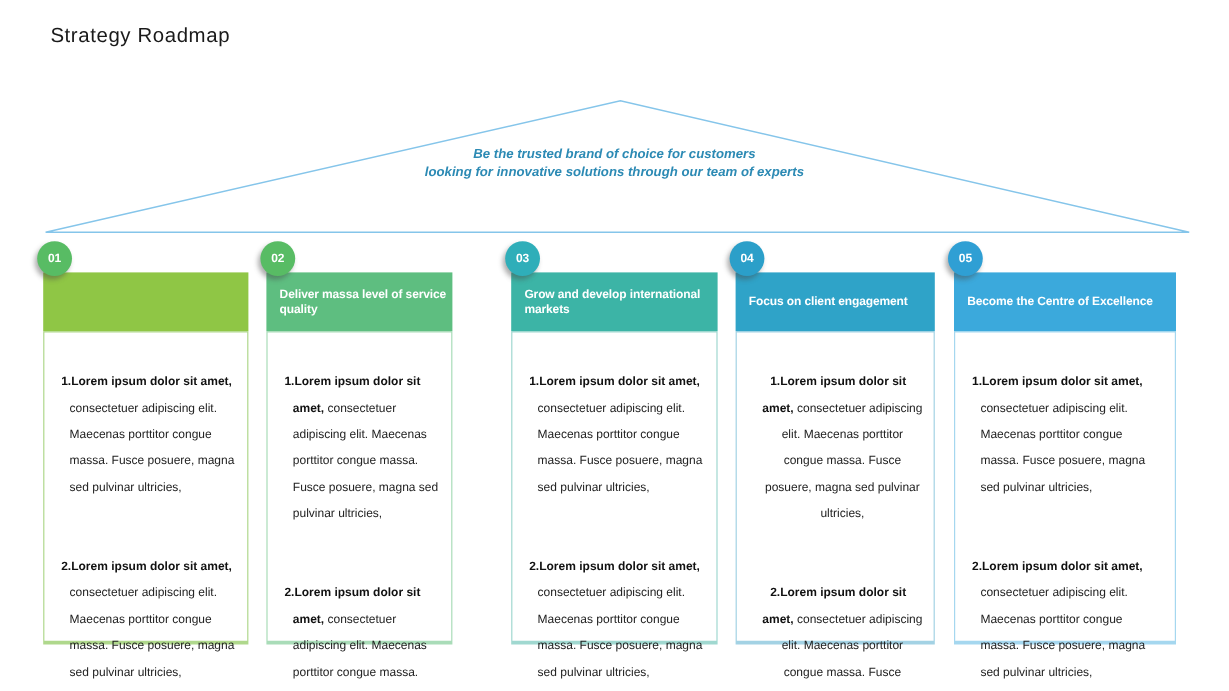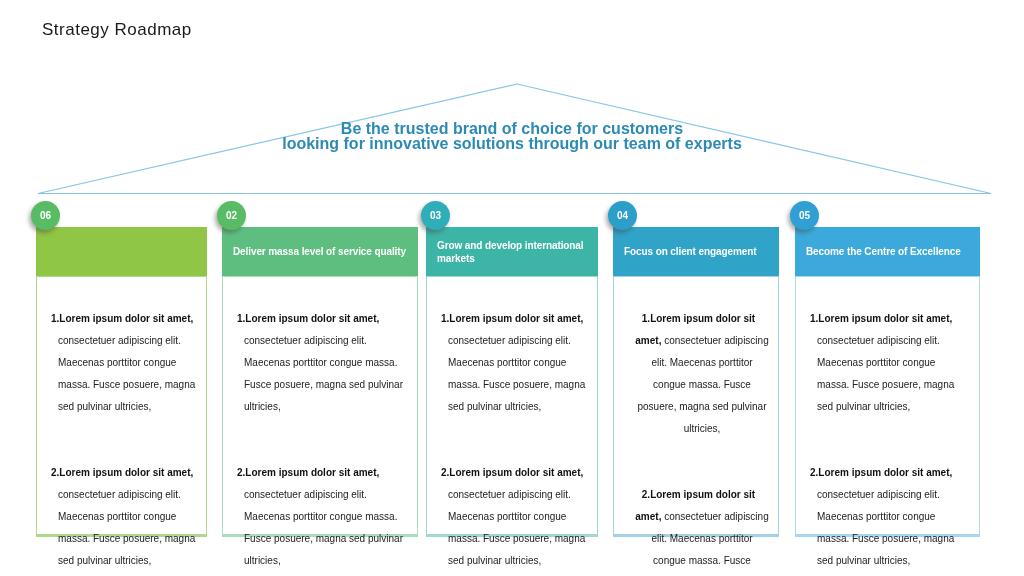--- a/index.html
+++ b/index.html
@@ -12,26 +12,26 @@
     font-size:17px; font-weight:400; color:#1a1a1a; letter-spacing:0.5px;
   }
   .roof { position:absolute; left:0; top:0; width:1024px; height:576px; pointer-events:none; }
   .vision {
     position:absolute; left:0; right:0; top:112px; text-align:center;
   }
   .vision-title {
     font-size:27px; font-weight:bold; letter-spacing:0.5px; color:#2A7F9E;
   }
   .vision-subtitle {
-    margin-top:10px; font-size:16px; font-weight:bold; 
+    margin-top:10px; font-size:11px; font-weight:bold; font-style:italic;
     line-height:14.5px; color:#2C8AB4;
   }
   .column { position:absolute; top:227px; }
   .c0 { left:36px;  width:171px; }
-  .c1 { left:222px; width:196px; }
+  .c1 { left:222px; width:155px; }
   .c2 { left:426px; width:172px; }
   .c3 { left:613px; width:166px;text-align:center; }
   .c4 { left:795px; width:185px; }
   .badge {
     position:absolute; left:-5px; top:-26px; width:29px; height:29px;
     border-radius:50%; color:#ffffff; font-size:10px; font-weight:bold;
     display:flex; align-items:center; justify-content:center;
     box-shadow:-2px 3px 4px rgba(70,70,70,0.45); z-index:2;
   }
   .col-header {
@@ -65,21 +65,21 @@
 
   <div class="vision">
     <div class="vision-subtitle" style="color: rgb(44, 138, 180);">
       <span>Be the trusted brand of choice for customers</span><br>
       <span>looking for innovative solutions through our team of experts</span>
     </div>
   </div>
 
   <div class="column c0">
     <div class="col-header" style="background: rgb(143, 198, 69);">
-      <div class="badge" style="background: rgb(88, 188, 100);">06</div>
+      <div class="badge" style="background: rgb(88, 188, 100);">01</div>
     </div>
     <div class="col-body" style="border-color: rgb(175, 216, 140);">
       <p class="item">
         <b>1.Lorem ipsum dolor sit amet,</b>
         <span>consectetuer adipiscing elit. Maecenas porttitor congue massa. Fusce posuere, magna sed pulvinar ultricies,</span>
       </p>
       <p class="item">
         <b>2.Lorem ipsum dolor sit amet,</b>
         <span>consectetuer adipiscing elit. Maecenas porttitor congue massa. Fusce posuere, magna sed pulvinar ultricies,</span>
       </p>

